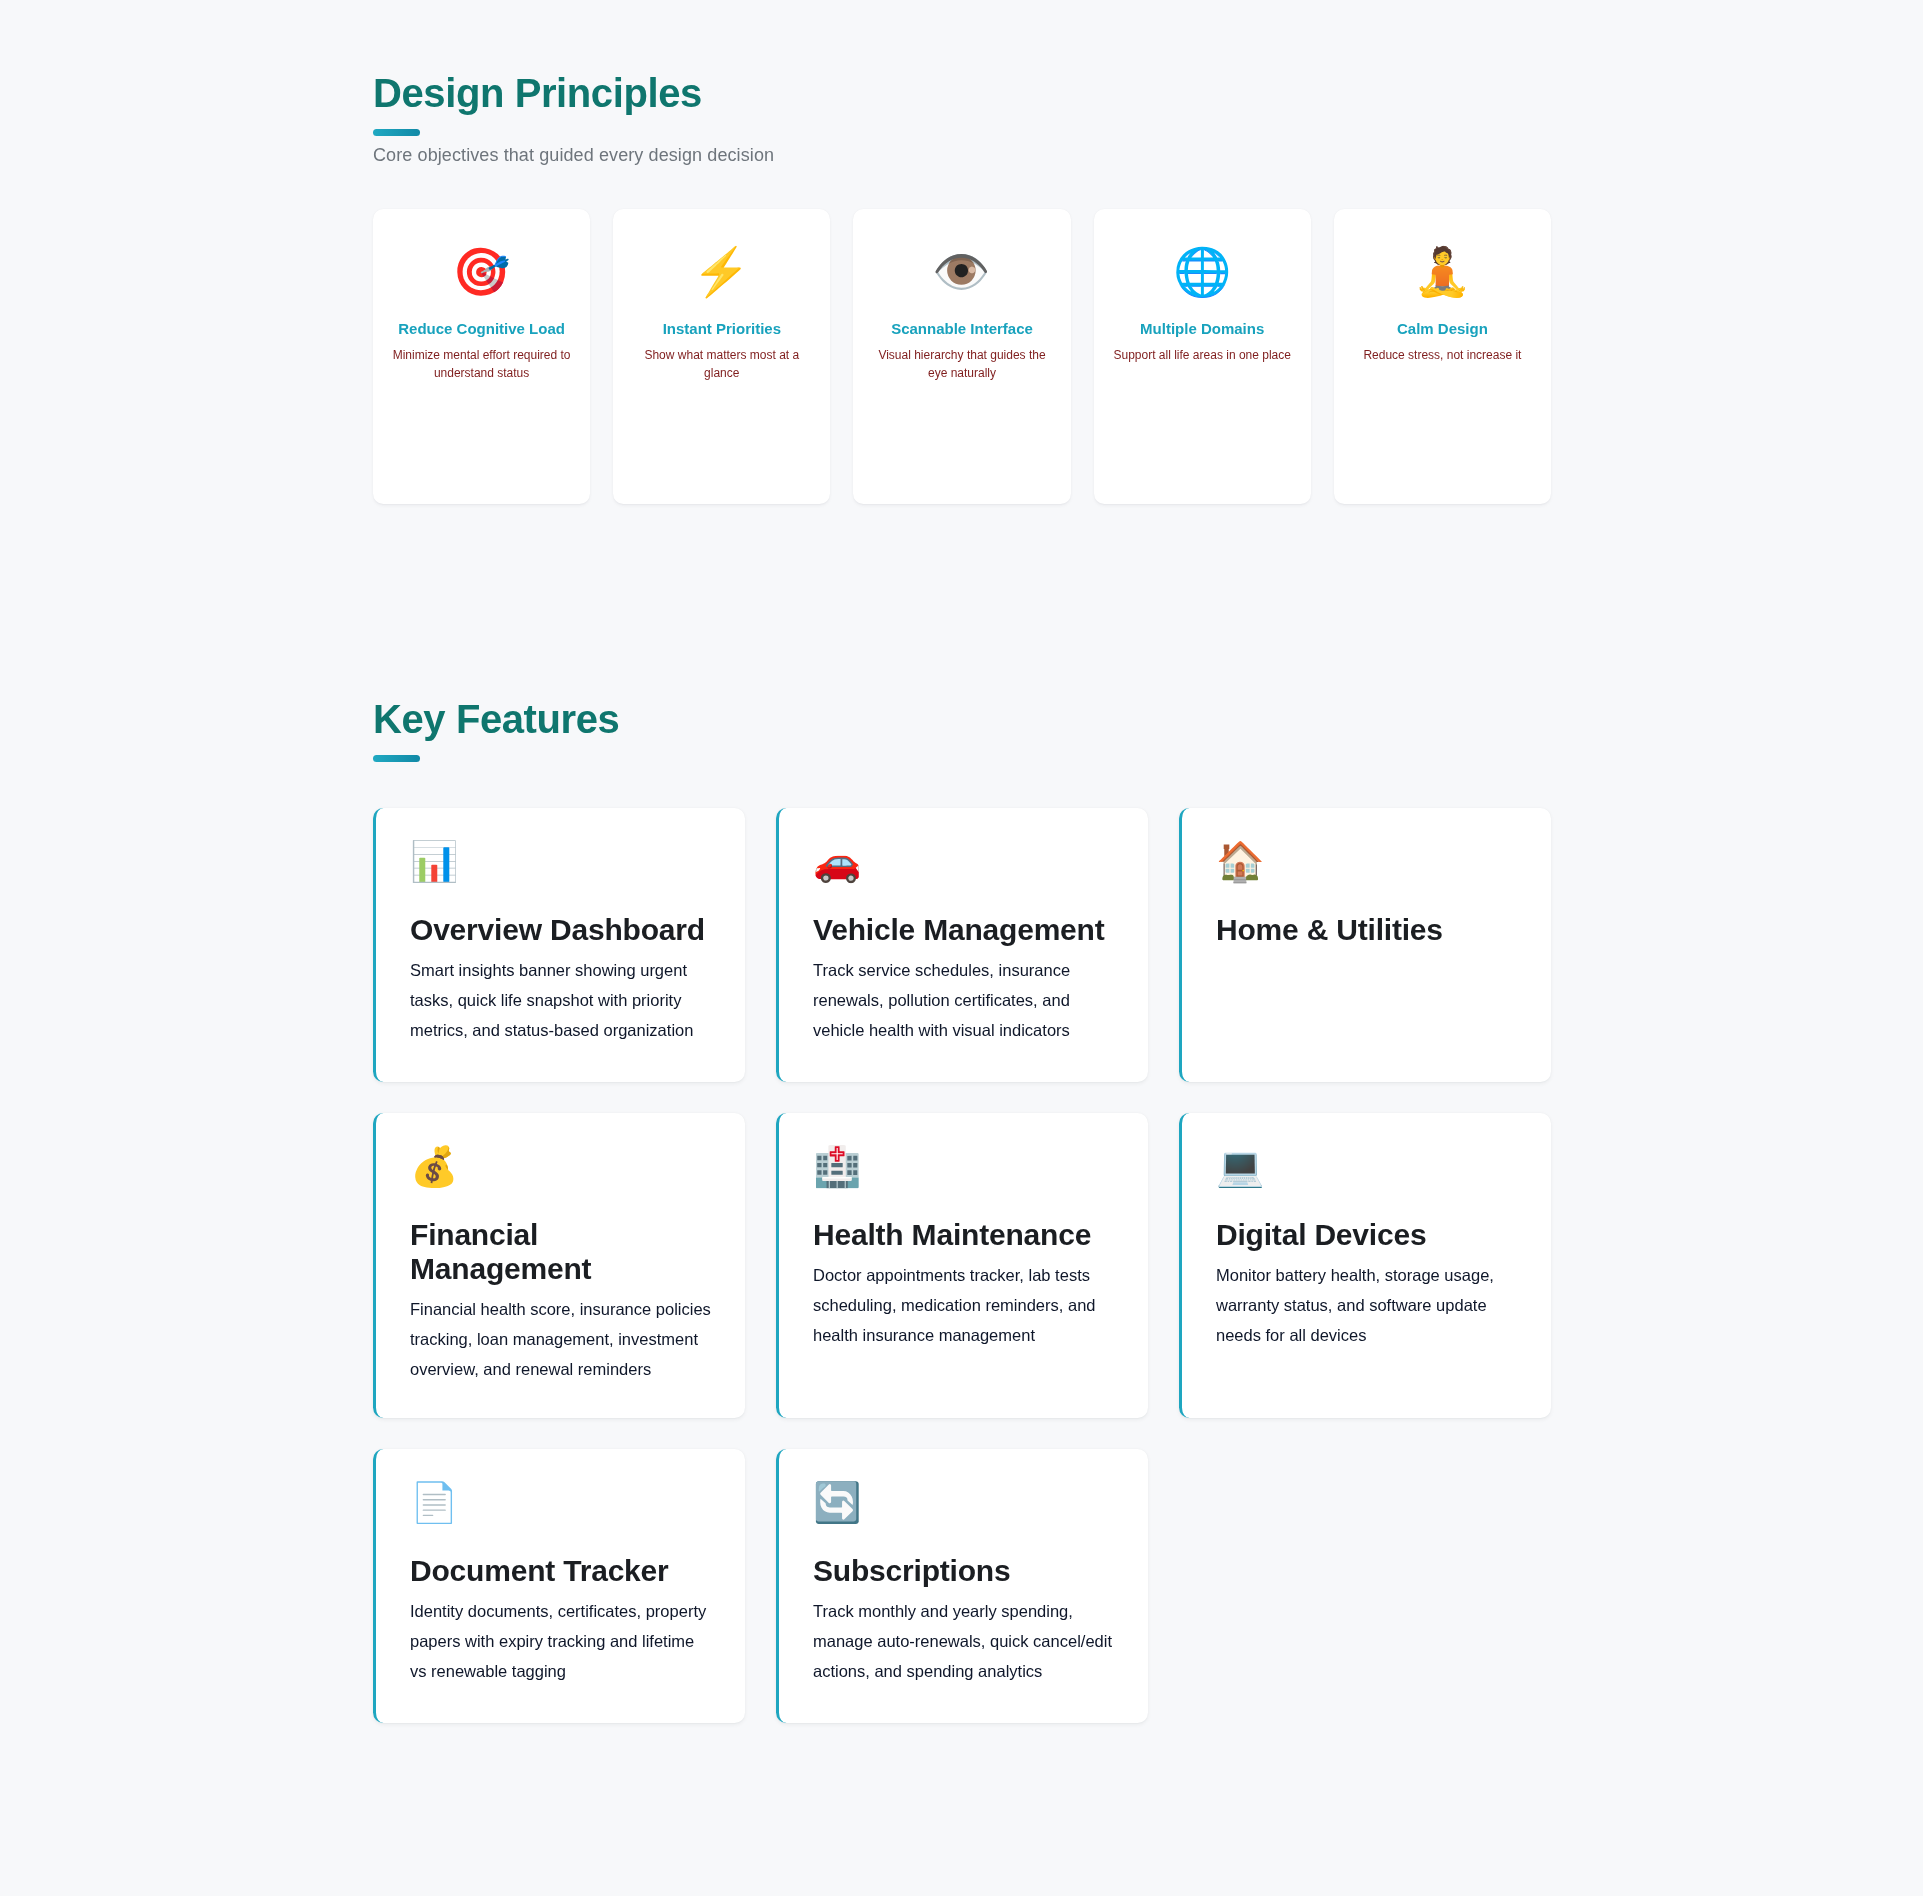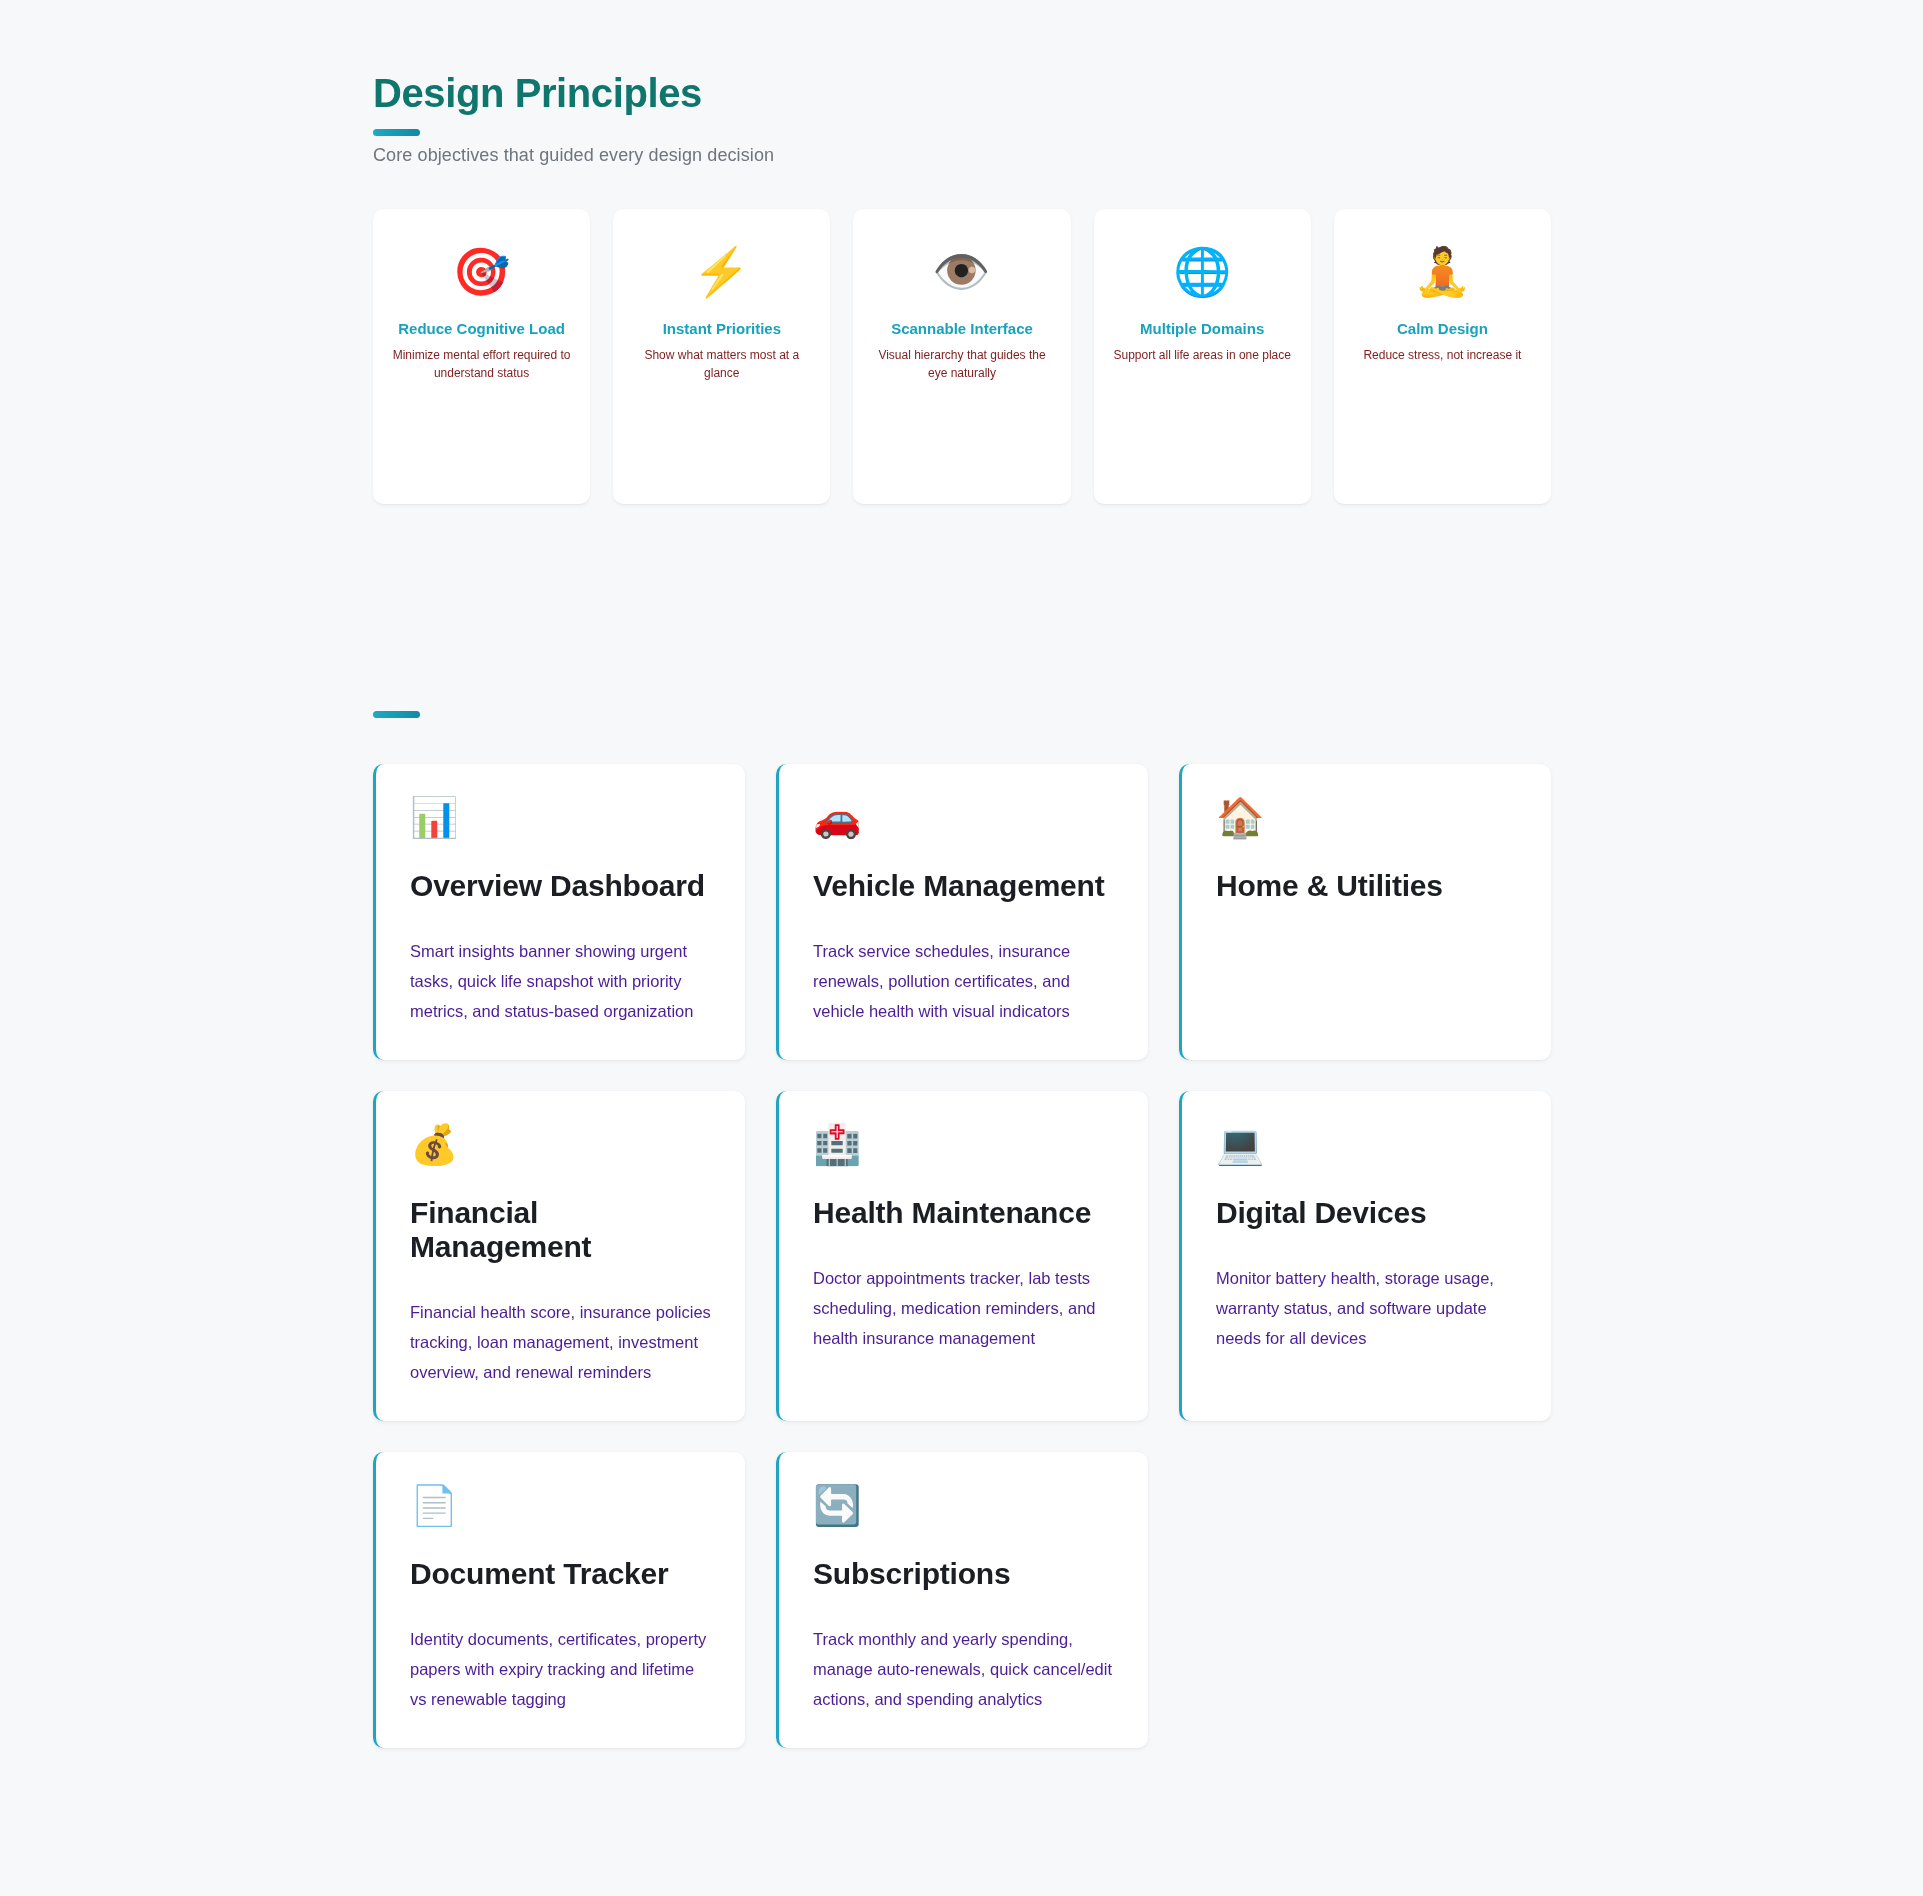--- a/index.html
+++ b/index.html
@@ -112,24 +112,24 @@
 
   .feature-title {
     margin-top: 24px;
     font-size: 30px;
     font-weight: bold;
     color: #1b1e22;
     letter-spacing: -0.2px;
   }
 
   .feature-desc {
-    margin-top: 33px;
+    margin-top: 8px;
     font-size: 16.5px;
     line-height: 1.82;
-    color: #4c1d95;
+    color: #0f172a;
   }
 </style>
 </head>
 <body>
 
 <div class="page">
 
   <div class="section" style="padding-top:71px;">
     <h1 class="section-title">Design Principles</h1>
     <div class="section-rule"></div>
@@ -166,20 +166,21 @@
         <div class="principle-title">Calm Design</div>
         <div class="principle-desc">Reduce stress, not increase it</div>
       </div>
 
     </div>
   </div>
 
   <div class="gap"></div>
 
   <div class="section">
+    <h1 class="section-title">Key Features</h1>
     <div class="section-rule"></div>
 
     <div class="features">
 
       <div class="feature-card">
         <span class="feature-icon">📊</span>
         <div class="feature-title">Overview Dashboard</div>
         <div class="feature-desc">Smart insights banner showing urgent tasks, quick life snapshot with priority metrics, and status-based organization</div>
       </div>
 

